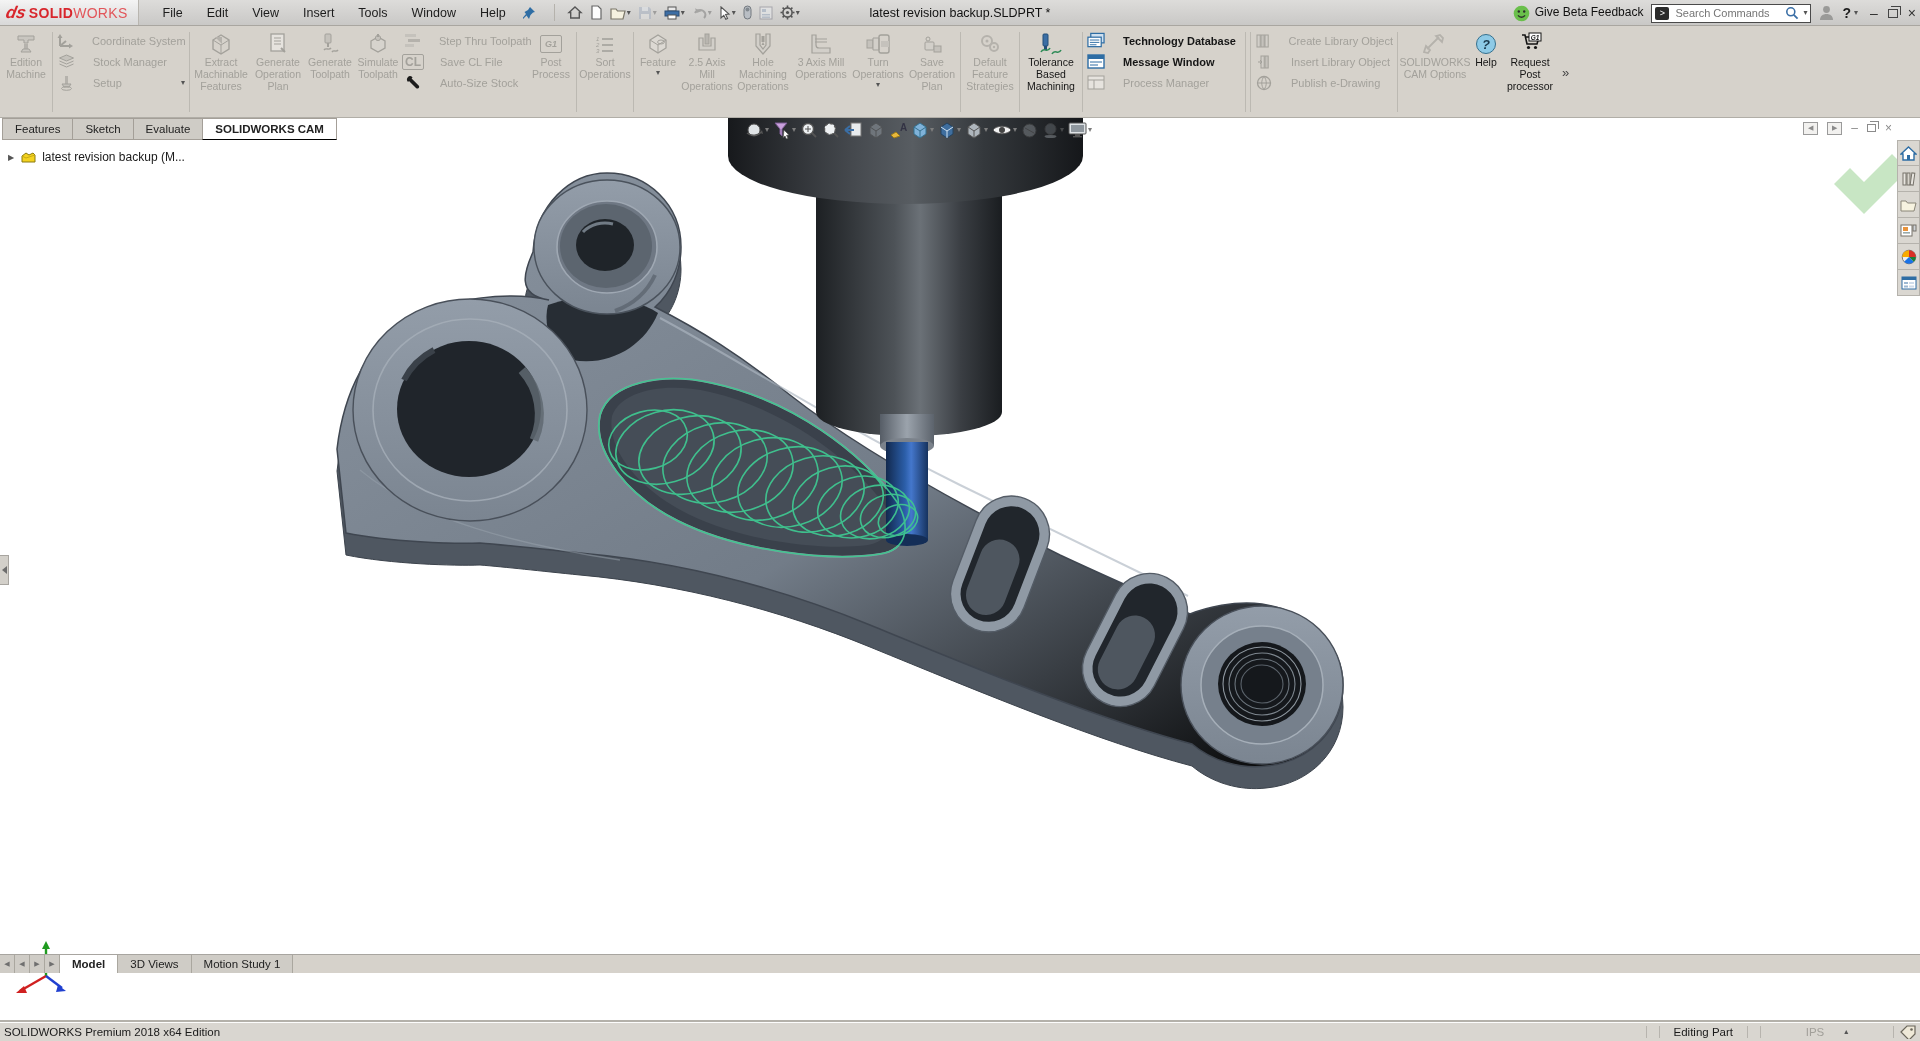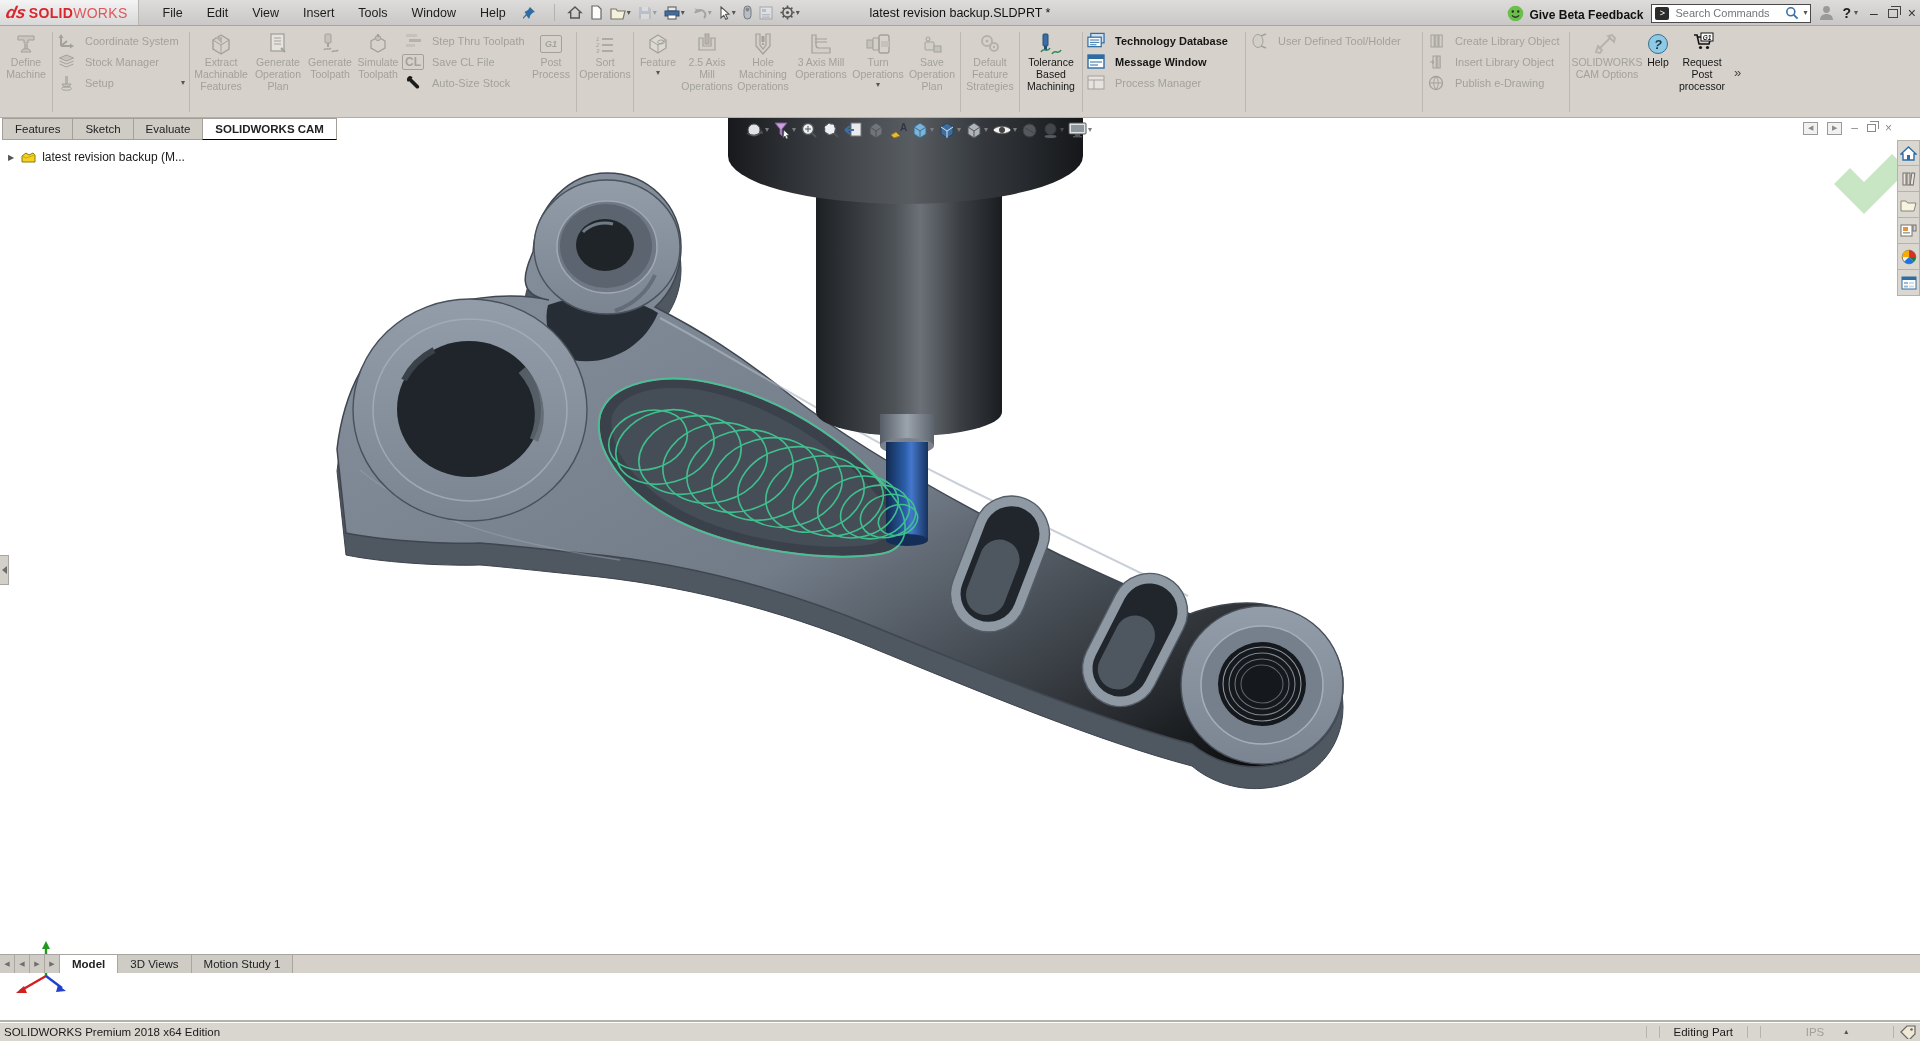--- a/index.html
+++ b/index.html
@@ -18,40 +18,40 @@
   .menus{display:flex;gap:4px;margin-left:14px;}
   .menus .mi{padding:3px 10px;cursor:default;}
   .pin{width:22px;height:20px;margin-left:2px;display:flex;align-items:center;justify-content:center;}
   .qat{display:flex;align-items:center;gap:3px;margin-left:14px;border-left:1px solid #b5b2ac;padding-left:10px;}
   .qbtn{display:flex;align-items:center;gap:1px;padding:1px 2px;border-radius:2px;}
   .qbtn.dis{opacity:.42;}
   .caret{font-size:8px;color:#555;line-height:1;}
   .doc-title{position:absolute;left:50%;transform:translateX(-50%);top:0;height:26px;
     display:flex;align-items:center;font-size:12.5px;color:#111;white-space:nowrap;}
   .tb-right{position:absolute;right:4px;top:0;height:26px;display:flex;align-items:center;gap:8px;}
-  .beta{display:flex;align-items:flex-end;gap:5px;font-size:12px;font-weight:700;color:#111;}
+  .beta{display:flex;align-items:flex-start;gap:5px;font-size:12px;font-weight:400;color:#111;}
   .searchbox{display:flex;align-items:center;width:160px;height:19px;border:1px solid #4a4a4a;
     background:#fff;padding:0 3px;gap:4px;}
   .searchbox input{border:none;outline:none;flex:1;font-size:11px;color:#333;
     font-family:"Liberation Sans",sans-serif;background:transparent;width:90px;}
   .console-sq{width:14px;height:13px;background:#2b2b2b;color:#fff;font-size:9px;
     display:flex;align-items:center;justify-content:center;border-radius:2px;}
   .winbtns{display:flex;align-items:center;gap:10px;color:#333;font-size:14px;margin-left:4px;}
   .restore-ic{width:10px;height:9px;border:1.4px solid #444;position:relative;}
   .restore-ic:before{content:"";position:absolute;left:2px;top:-4px;width:9px;height:8px;border:1.4px solid #444;border-bottom:none;border-left:none;}
   
   .ribbon{position:absolute;left:0;top:26px;width:1920px;height:92px;background:#d6d2cb;
     border-bottom:1px solid #b1aea7;display:flex;align-items:stretch;padding:2px 2px 1px 2px;}
   .rsep{width:1px;background:#bcb9b2;margin:4px 2px;}
   .rbig{display:flex;flex-direction:column;align-items:center;padding:3px 1px 1px 1px;
     font-size:10.5px;line-height:1.13;text-align:center;color:#a3a19b;border-radius:2px;}
   .rbig .ric{height:26px;display:flex;align-items:center;justify-content:center;font-style:italic;}
   .rbig.en{color:#161616;}
   .rcol{display:flex;flex-direction:column;justify-content:flex-start;padding:2px 2px;}
-  .rrow{display:flex;align-items:center;gap:10px;height:21px;font-size:11px;color:#a3a19b;white-space:nowrap;}
+  .rrow{display:flex;align-items:center;gap:18px;height:21px;font-size:11px;color:#a3a19b;white-space:nowrap;}
   .rrow.en{color:#161616;}
   .rrow .ric{width:18px;height:17px;display:flex;align-items:center;justify-content:center;}
   .rowcaret{margin-left:auto;}
   .gbadge{border:1px solid currentColor;font-size:12px;font-weight:700;padding:0 2px;border-radius:2px;}
   .chev{align-self:center;color:#444;font-size:13px;margin-left:4px;}
   
   .cmdtabs{position:absolute;left:2px;top:118px;height:22px;display:flex;z-index:30;}
   .ctab{padding:3px 12px 4px 12px;font-size:11.5px;color:#222;background:#cfccc6;
     border:1px solid #a49f98;border-right:none;display:flex;align-items:center;}
   .ctab:last-child{border-right:1px solid #a49f98;}
@@ -237,21 +237,21 @@
 
 <div class="ribbon">
   <div class="rbig" style="width:48px">
     <span class="ric">
         <svg width="24" height="24" viewBox="0 0 24 24">
           <path d="M4 4h16v4H14v3h-4V8H4z" fill="#c9c6c0" stroke="#a3a19b"></path>
           <rect x="10" y="12" width="4" height="6" fill="#b5b2ac"></rect>
           <path d="M7 20h10l-2-3H9z" fill="#c9c6c0" stroke="#a3a19b"></path>
         </svg>
       </span>
-    <span>Define Machine</span>
+    <span>Edition Machine</span>
   </div>
   <div class="rsep"></div>
   <div class="rcol" style="width:132px">
     <div class="rrow">
       <span class="ric">
           <svg width="17" height="16" viewBox="0 0 17 16">
             <path d="M3 13V4M3 13h10M3 13L9 8" stroke="#a3a19b" stroke-width="2" fill="none"></path>
             <path d="M3 1l2.5 4h-5z" fill="#a3a19b"></path>
             <path d="M16 13l-4-2.4v4.8z" fill="#a3a19b"></path>
           </svg>
@@ -485,31 +485,20 @@
           <svg width="18" height="15" viewBox="0 0 18 15">
             <rect x="1" y="1" width="16" height="13" fill="#e6e3de" stroke="#a3a19b"></rect>
             <line x1="1" y1="5" x2="17" y2="5" stroke="#a3a19b"></line>
             <line x1="7" y1="5" x2="7" y2="14" stroke="#a3a19b"></line>
           </svg>
         </span>
       <span>Process Manager</span>
     </div>
   </div>
   <div class="rsep"></div>
-  <div class="rcol" style="width:172px">
-    <div class="rrow">
-      <span class="ric">
-          <svg width="18" height="16" viewBox="0 0 18 16">
-            <ellipse cx="8" cy="8" rx="5" ry="6.5" fill="#d2cfc9" stroke="#a3a19b"></ellipse>
-            <path d="M11 3l5-2m-5 12l5 2" stroke="#a3a19b" stroke-width="1.4"></path>
-          </svg>
-        </span>
-      <span>User Defined Tool/Holder</span>
-    </div>
-  </div>
   <div class="rsep"></div>
   <div class="rcol" style="width:142px">
     <div class="rrow">
       <span class="ric">
           <svg width="15" height="16" viewBox="0 0 15 16">
             <rect x="2" y="2" width="3.2" height="12" fill="#d2cfc9" stroke="#a3a19b"></rect>
             <rect x="6" y="2" width="3.2" height="12" fill="#c5c2bc" stroke="#a3a19b"></rect>
             <rect x="10" y="2" width="3.2" height="12" fill="#d2cfc9" stroke="#a3a19b"></rect>
           </svg>
         </span>

